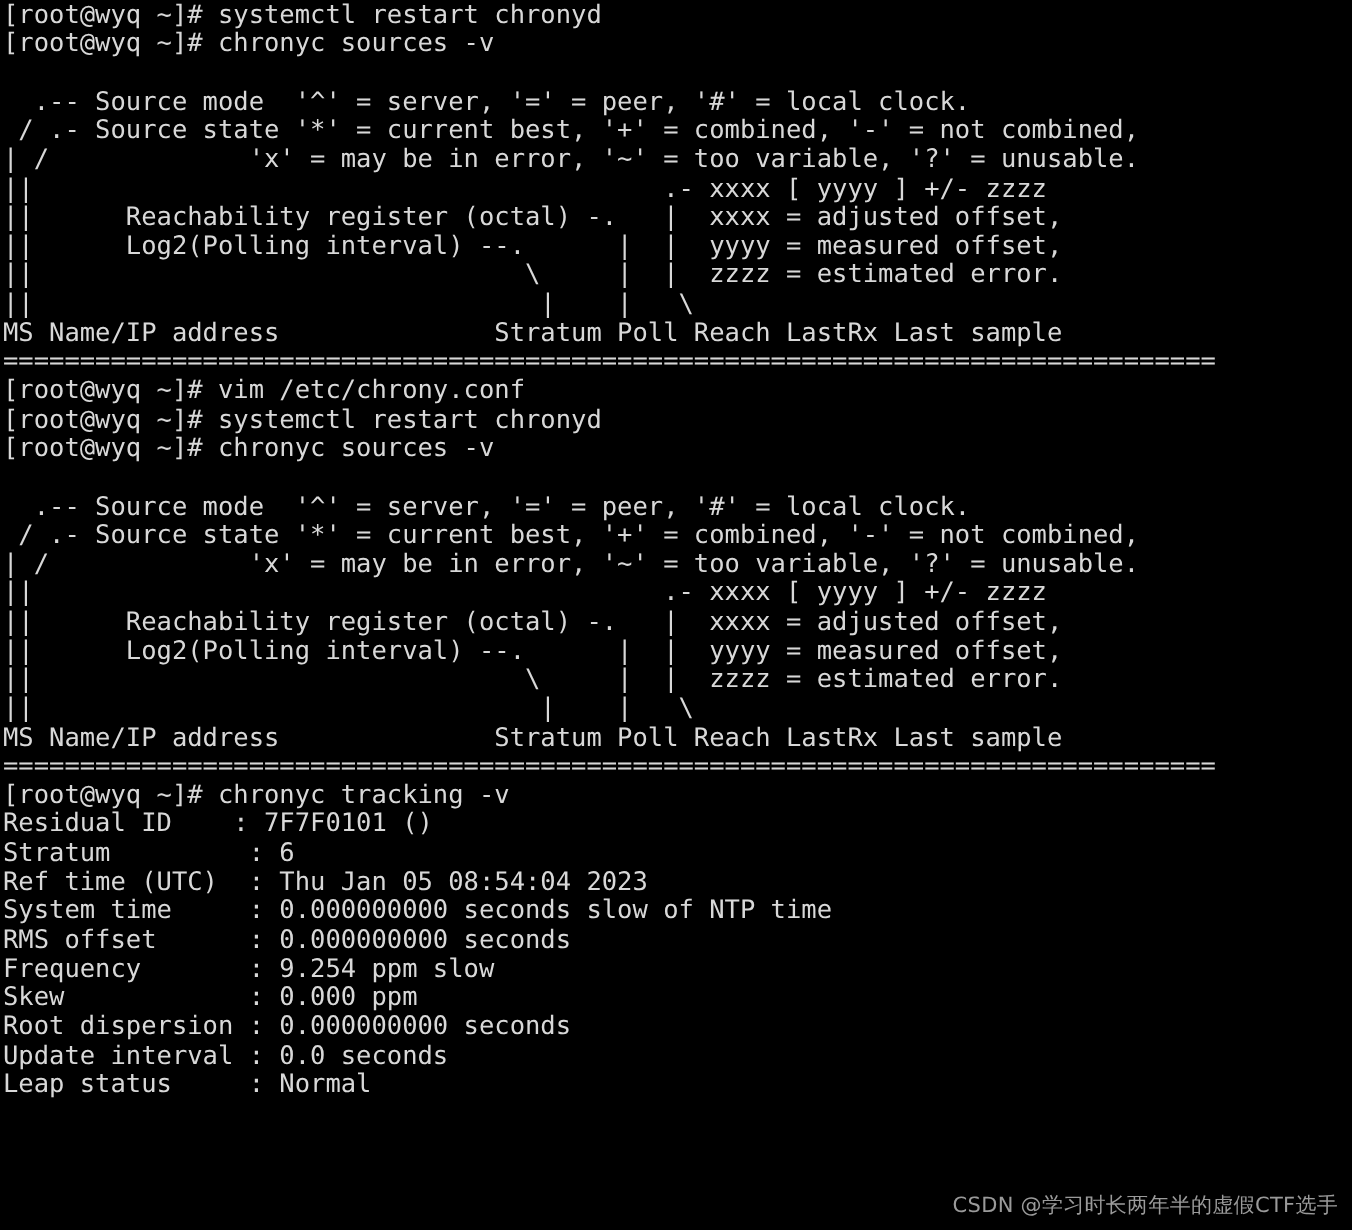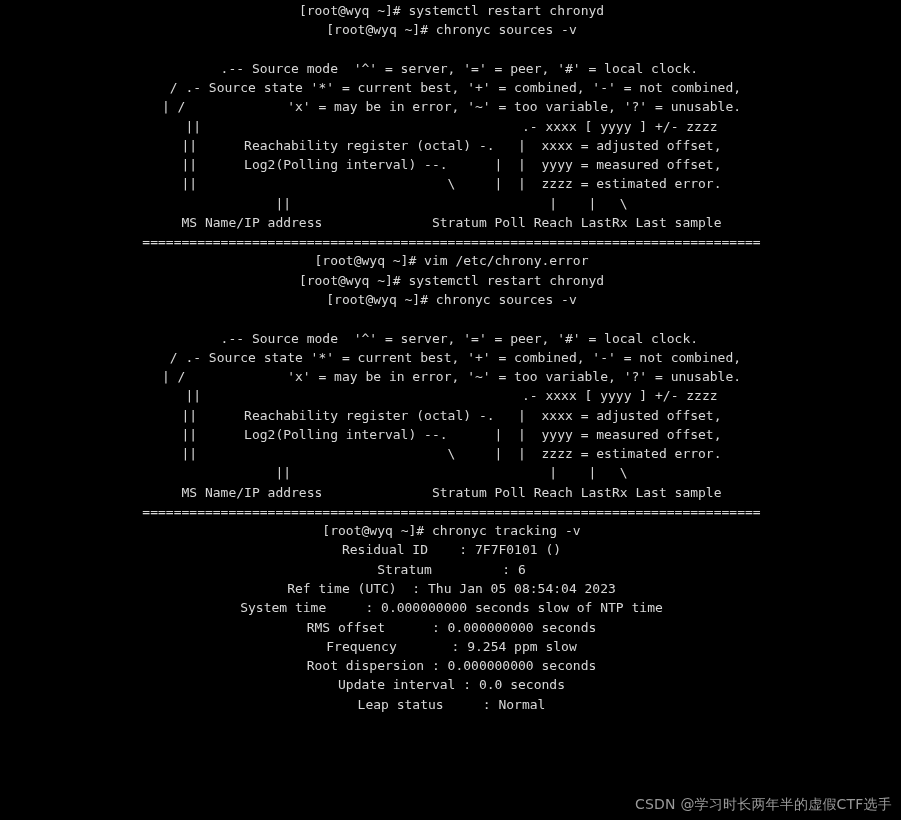--- a/index.html
+++ b/index.html
@@ -21,27 +21,26 @@
     width: 901px;
     height: 820px;
     background: #000000;
     padding: 1px 0 0 0;
     box-sizing: border-box;
   }
   .line {
     display: block;
     white-space: pre;
     font-family: "DejaVu Sans Mono", "Liberation Mono", monospace;
-    font-size: 13px;
+    font-size: 17px;
     line-height: 19.28px;
     height: 19.28px;
     color: #d8d8d8;
     letter-spacing: 0px;
     padding-left: 2px;
-    text-align: center;
   }
   .cursor {
     display: inline-block;
     width: 9.05px;
     height: 15px;
     background: #18e618;
     vertical-align: -3px;
   }
   #watermark {
     position: absolute;
@@ -65,39 +64,40 @@
     <div class="line">  .-- Source mode  '^' = server, '=' = peer, '#' = local clock.</div>
     <div class="line"> / .- Source state '*' = current best, '+' = combined, '-' = not combined,</div>
     <div class="line">| /             'x' = may be in error, '~' = too variable, '?' = unusable.</div>
     <div class="line">||                                         .- xxxx [ yyyy ] +/- zzzz</div>
     <div class="line">||      Reachability register (octal) -.   |  xxxx = adjusted offset,</div>
     <div class="line">||      Log2(Polling interval) --.      |  |  yyyy = measured offset,</div>
     <div class="line">||                                \     |  |  zzzz = estimated error.</div>
     <div class="line">||                                 |    |   \</div>
     <div class="line">MS Name/IP address              Stratum Poll Reach LastRx Last sample</div>
     <div class="line">===============================================================================</div>
-    <div class="line">[root@wyq ~]# vim /etc/chrony.error</div>
+    <div class="line">[root@wyq ~]# vim /etc/chrony.conf</div>
     <div class="line">[root@wyq ~]# systemctl restart chronyd</div>
     <div class="line">[root@wyq ~]# chronyc sources -v</div>
     <div class="line"></div>
     <div class="line">  .-- Source mode  '^' = server, '=' = peer, '#' = local clock.</div>
     <div class="line"> / .- Source state '*' = current best, '+' = combined, '-' = not combined,</div>
     <div class="line">| /             'x' = may be in error, '~' = too variable, '?' = unusable.</div>
     <div class="line">||                                         .- xxxx [ yyyy ] +/- zzzz</div>
     <div class="line">||      Reachability register (octal) -.   |  xxxx = adjusted offset,</div>
     <div class="line">||      Log2(Polling interval) --.      |  |  yyyy = measured offset,</div>
     <div class="line">||                                \     |  |  zzzz = estimated error.</div>
     <div class="line">||                                 |    |   \</div>
     <div class="line">MS Name/IP address              Stratum Poll Reach LastRx Last sample</div>
     <div class="line">===============================================================================</div>
     <div class="line">[root@wyq ~]# chronyc tracking -v</div>
     <div class="line">Residual ID    : 7F7F0101 ()</div>
     <div class="line">Stratum         : 6</div>
     <div class="line">Ref time (UTC)  : Thu Jan 05 08:54:04 2023</div>
     <div class="line">System time     : 0.000000000 seconds slow of NTP time</div>
     <div class="line">RMS offset      : 0.000000000 seconds</div>
     <div class="line">Frequency       : 9.254 ppm slow</div>
+    <div class="line">Skew            : 0.000 ppm</div>
     <div class="line">Root dispersion : 0.000000000 seconds</div>
     <div class="line">Update interval : 0.0 seconds</div>
     <div class="line">Leap status     : Normal</div>
   </div>
 
 <div id="watermark">CSDN @学习时长两年半的虚假CTF选手</div>
 
 </body></html>

